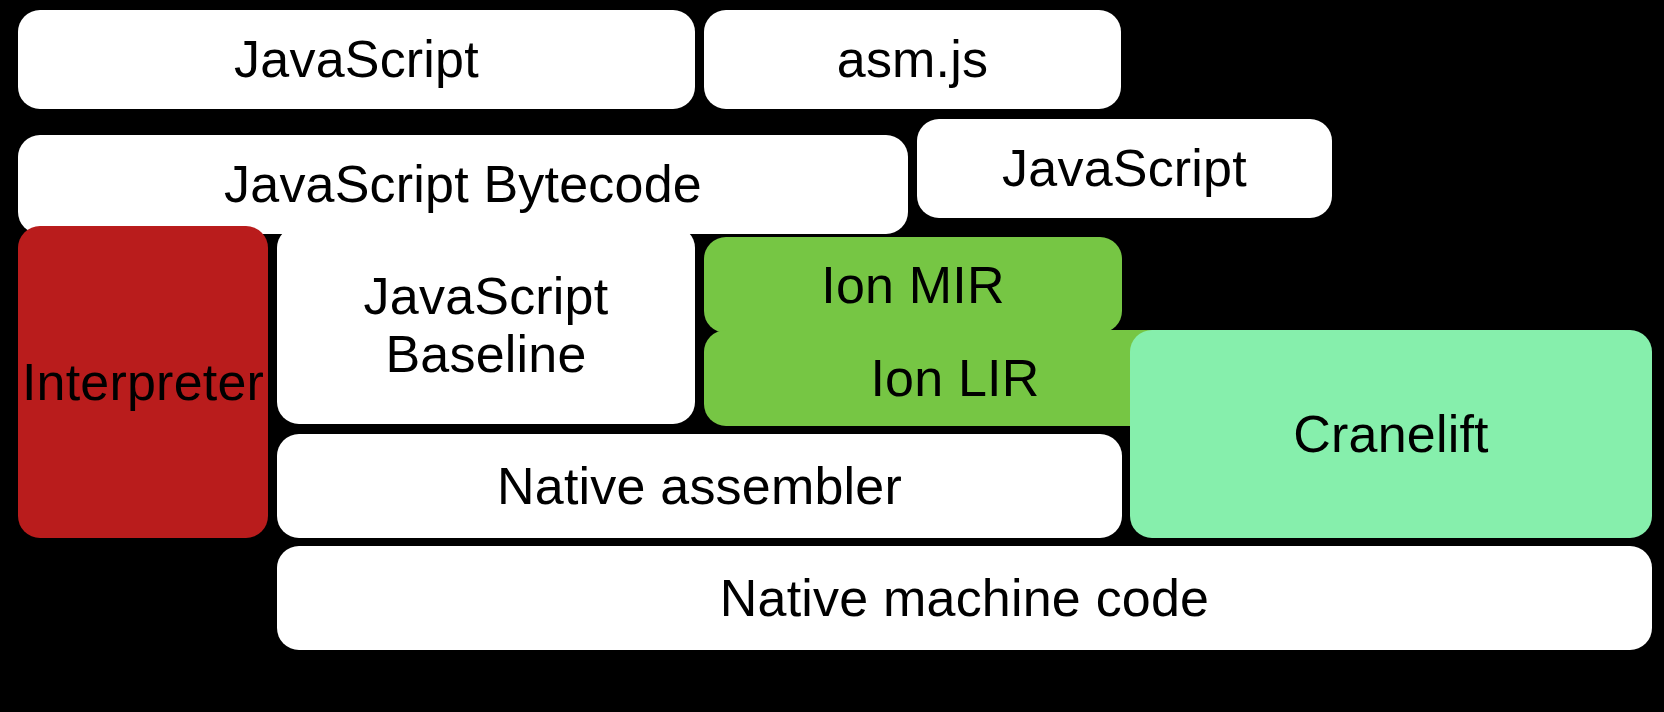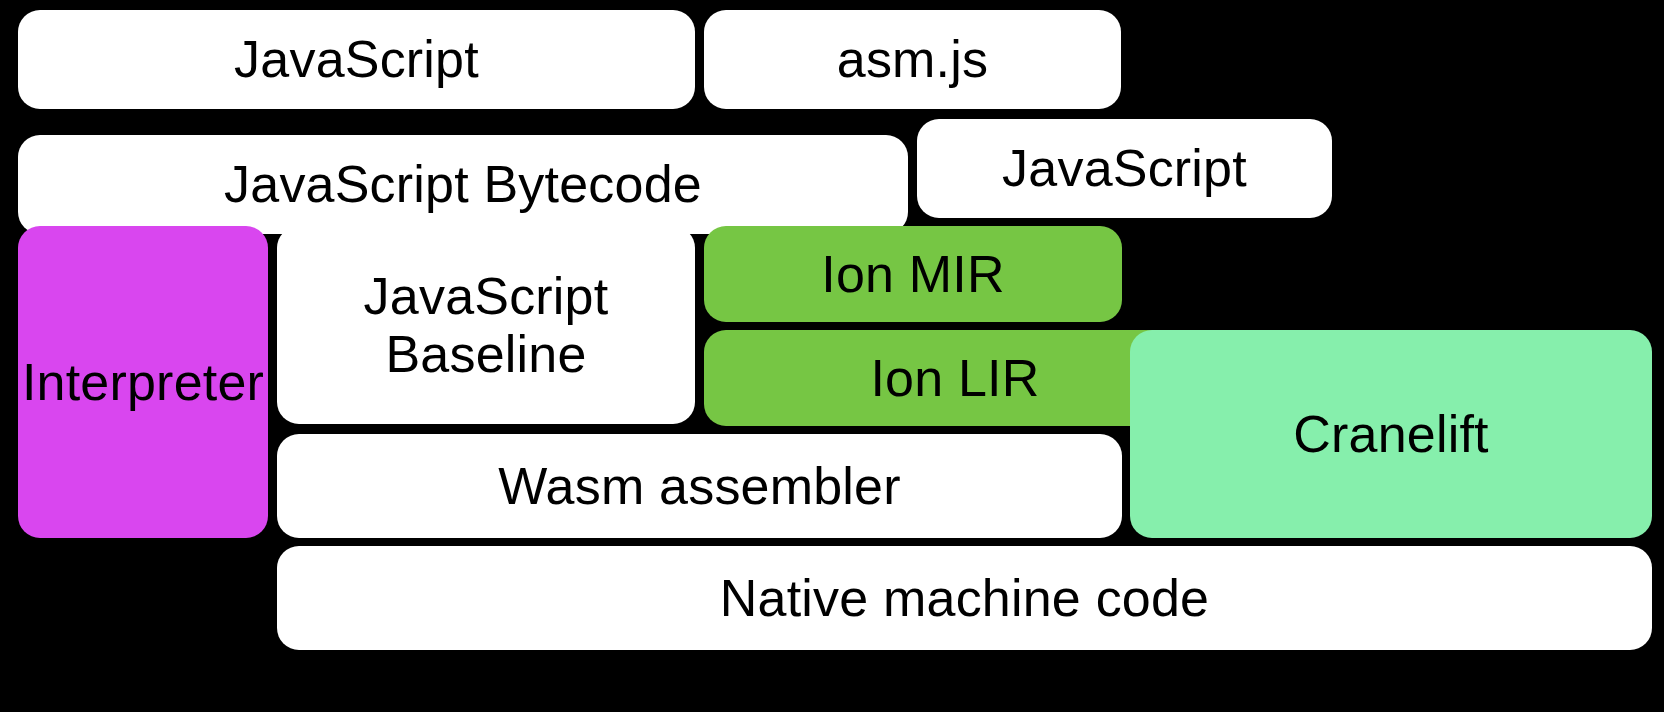--- a/index.html
+++ b/index.html
@@ -30,37 +30,37 @@
     color: #000000;
     font-size: 52px;
     font-weight: 400;
     line-height: 1.12;
     letter-spacing: 0.2px;
     white-space: pre-line;
     padding: 0 10px;
     user-select: none;
   }
   .fill-white  { background: #FFFFFF; }
-  .fill-grey   { background: #d946ef; }
+  .fill-grey   { background: #b91c1c; }
   .fill-green  { background: #76C644; }
   .fill-pink   { background: #86efac; }
 
   
   #box-javascript   { left: 18px;   top: 10px;  width: 677px;  height: 99px; }
   #box-asmjs        { left: 704px;  top: 10px;  width: 417px;  height: 99px; }
   #box-wasm         { left: 1130px; top: 10px;  width: 522px;  height: 99px; }
 
   
   #box-js-bytecode  { left: 18px;   top: 119px; width: 890px;  height: 99px; margin-top: 16px; }
   #box-baldrmonkey  { left: 917px;  top: 119px; width: 415px;  height: 99px; }
 
   
   #box-interpreter  { left: 18px;   top: 226px; width: 250px;  height: 312px; }
   #box-js-baseline  { left: 277px;  top: 226px; width: 418px;  height: 198px; }
-  #box-ion-mir      { left: 704px;  top: 226px; width: 418px;  height: 96px; }
+  #box-ion-mir      { left: 704px;  top: 237px; width: 418px;  height: 96px; }
   #box-ion-lir      { left: 704px;  top: 330px; width: 502px;  height: 96px; }
   #box-macro-asm    { left: 277px;  top: 434px; width: 845px;  height: 104px; }
   #box-cranelift    { left: 1130px; top: 330px; width: 522px;  height: 208px; }
 
   
   #box-native-code  { left: 277px;  top: 546px; width: 1375px; height: 104px; }
 </style>
 </head>
 <body>
 
@@ -77,19 +77,19 @@
 
   <div class="box fill-grey" id="box-interpreter">Interpreter</div>
 
   <div class="box fill-white" id="box-js-baseline">JavaScript
 Baseline</div>
 
   <div class="box fill-green" id="box-ion-mir">Ion MIR</div>
 
   <div class="box fill-green" id="box-ion-lir">Ion LIR</div>
 
-  <div class="box fill-white" id="box-macro-asm">Wasm assembler</div>
+  <div class="box fill-white" id="box-macro-asm">Native assembler</div>
 
   <div class="box fill-pink" id="box-cranelift">Cranelift</div>
 
   <div class="box fill-white" id="box-native-code">Native machine code</div>
 
 </div>
 
 </body></html>

